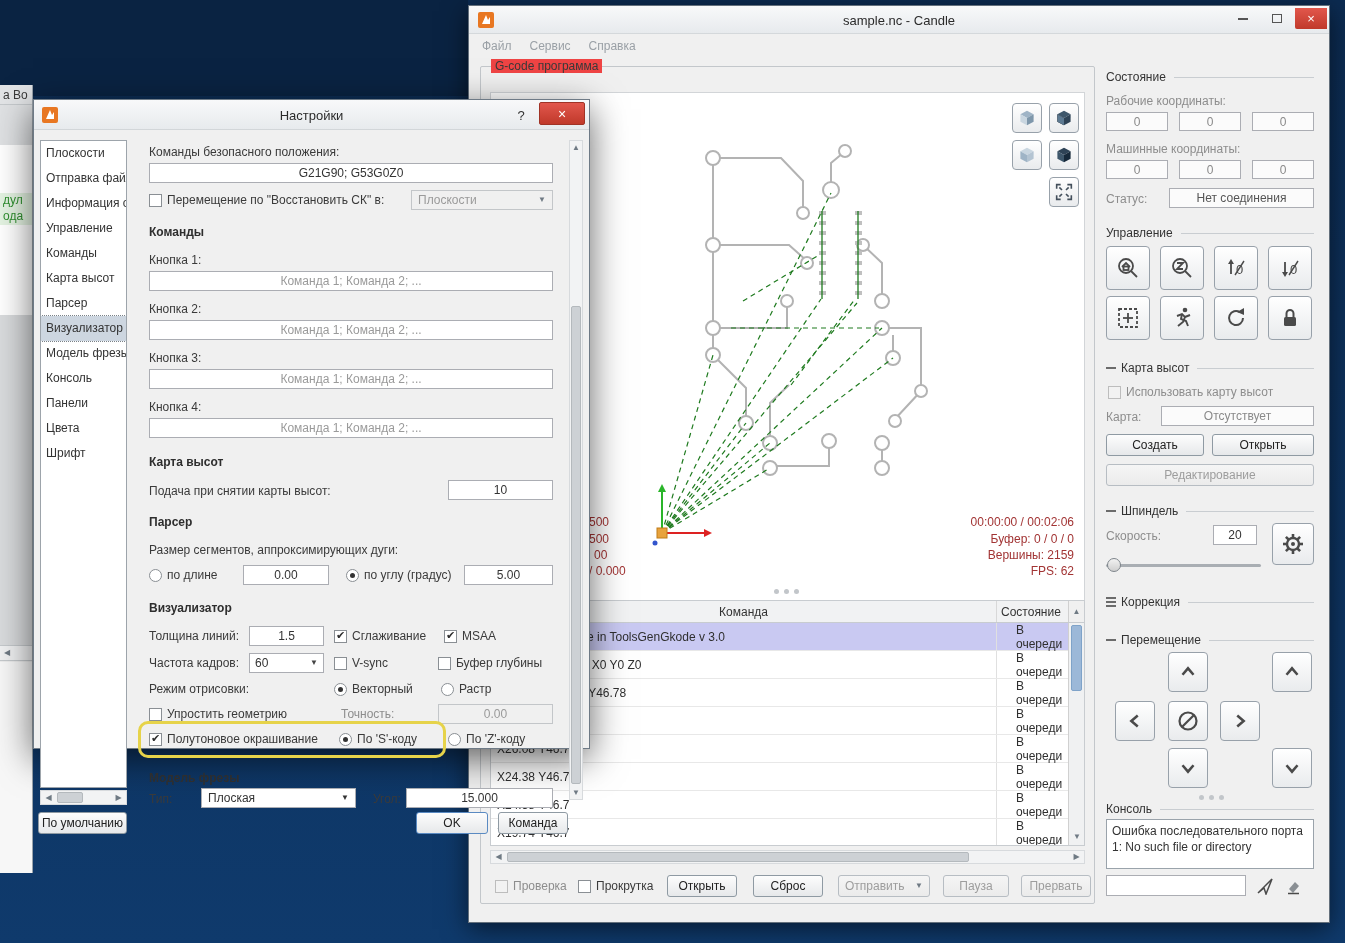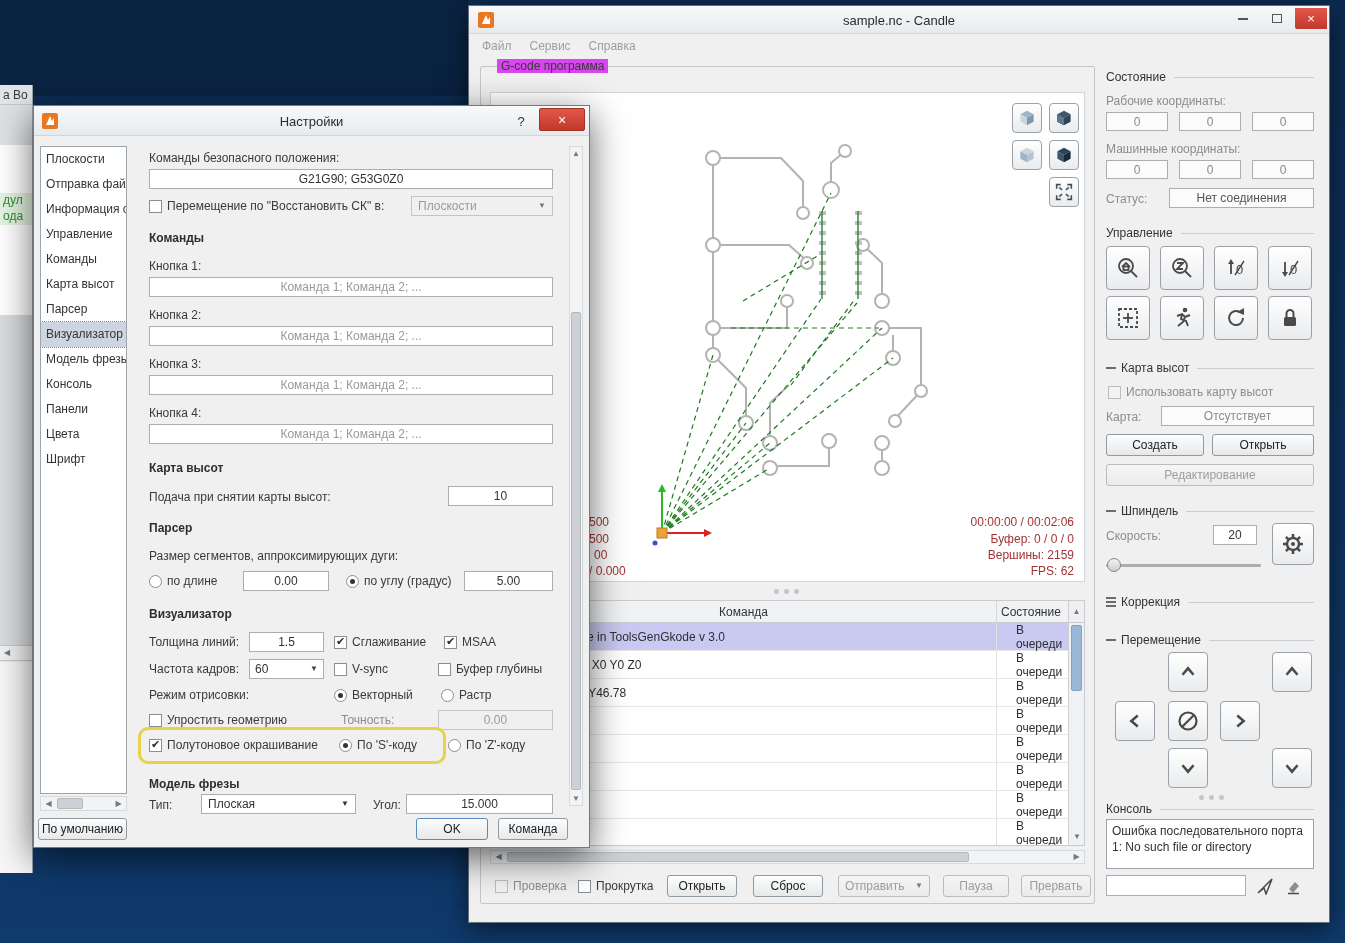--- a/index.html
+++ b/index.html
@@ -96,23 +96,23 @@
         </div>
       <div class="menu-item">
           <span>Сервис</span>
         </div>
       <div class="menu-item">
           <span>Справка</span>
         </div>
     </div>
 
     <div class="abs" style="left:11px;top:60px;width:615px;height:838px;border:1px solid #c3c7cb;border-radius:2px">
-      <span class="abs lbl" style="left:16px;top:-8px;background:#d946ef;padding:0 4px">G-code программа</span>
-
-      <div class="abs" style="left:9px;top:25px;width:595px;height:490px;background:#ffffff;border:1px solid #d2d5d8;overflow:hidden">
+      <span class="abs lbl" style="left:10px;top:-8px;background:#ef4444;padding:0 4px">G-code программа</span>
+
+      <div class="abs" style="left:9px;top:25px;width:595px;height:613px;background:#ffffff;border:1px solid #d2d5d8;overflow:hidden">
         <svg width="593" height="488" viewBox="0 0 593 488">
 
           <g stroke="#b3b3b3" stroke-width="2" fill="none">
             <polyline points="222,65 222,262"></polyline>
             <polyline points="222,65 290,65 312,88 312,118"></polyline>
             <polyline points="222,152 298,152 316,168"></polyline>
             <polyline points="222,235 296,235 296,208"></polyline>
             <polyline points="222,262 255,295 255,328"></polyline>
             <polyline points="279,348 279,310 298,292"></polyline>
             <polyline points="391,208 391,170 372,152"></polyline>
@@ -536,21 +536,21 @@
       </div>
       <div class="abs" style="left:176px;top:870px;width:22px;height:20px;display:flex;align-items:center;justify-content:center">
         <svg width="17" height="17" viewBox="0 0 17 17">
             <polygon points="4,11 10,4 14,8 8,15" fill="#8a8f94"></polygon>
             <line x1="3" y1="15.5" x2="14" y2="15.5" stroke="#4a4a4a" stroke-width="1.5"></line>
           </svg>
       </div>
     </div>
   </div>
 
-  <div class="abs" style="left:33px;top:105px;width:557px;height:743px;background:#f0f0f0;border:1px solid #6e7a86;box-shadow:0 10px 34px rgba(0,0,0,.6)">
+  <div class="abs" style="left:33px;top:99px;width:557px;height:650px;background:#f0f0f0;border:1px solid #6e7a86;box-shadow:0 10px 34px rgba(0,0,0,.6)">
 
     <div class="abs" style="left:0;top:0;width:555px;height:30px;background:linear-gradient(#f8f9fa,#e7eaed);border-bottom:1px solid #d2d6d9">
       <svg class="abs" style="left:8px;top:7px" width="16" height="16" viewBox="0 0 16 16">
           <rect x="0" y="0" width="16" height="16" rx="2" fill="#e87722"></rect>
           <path d="M4,12 L8,3 L10,8 L12,5 L12,12 Z" fill="#fff"></path>
         </svg>
       <div class="abs" style="left:0;right:0;top:0;height:30px;display:flex;align-items:center;justify-content:center;font-size:13px;color:#2b2b2b">Настройки</div>
       <div class="abs" style="right:56px;top:5px;width:24px;height:20px;display:flex;align-items:center;justify-content:center;font-size:13px;color:#333">
           <span>?</span>
         </div>

